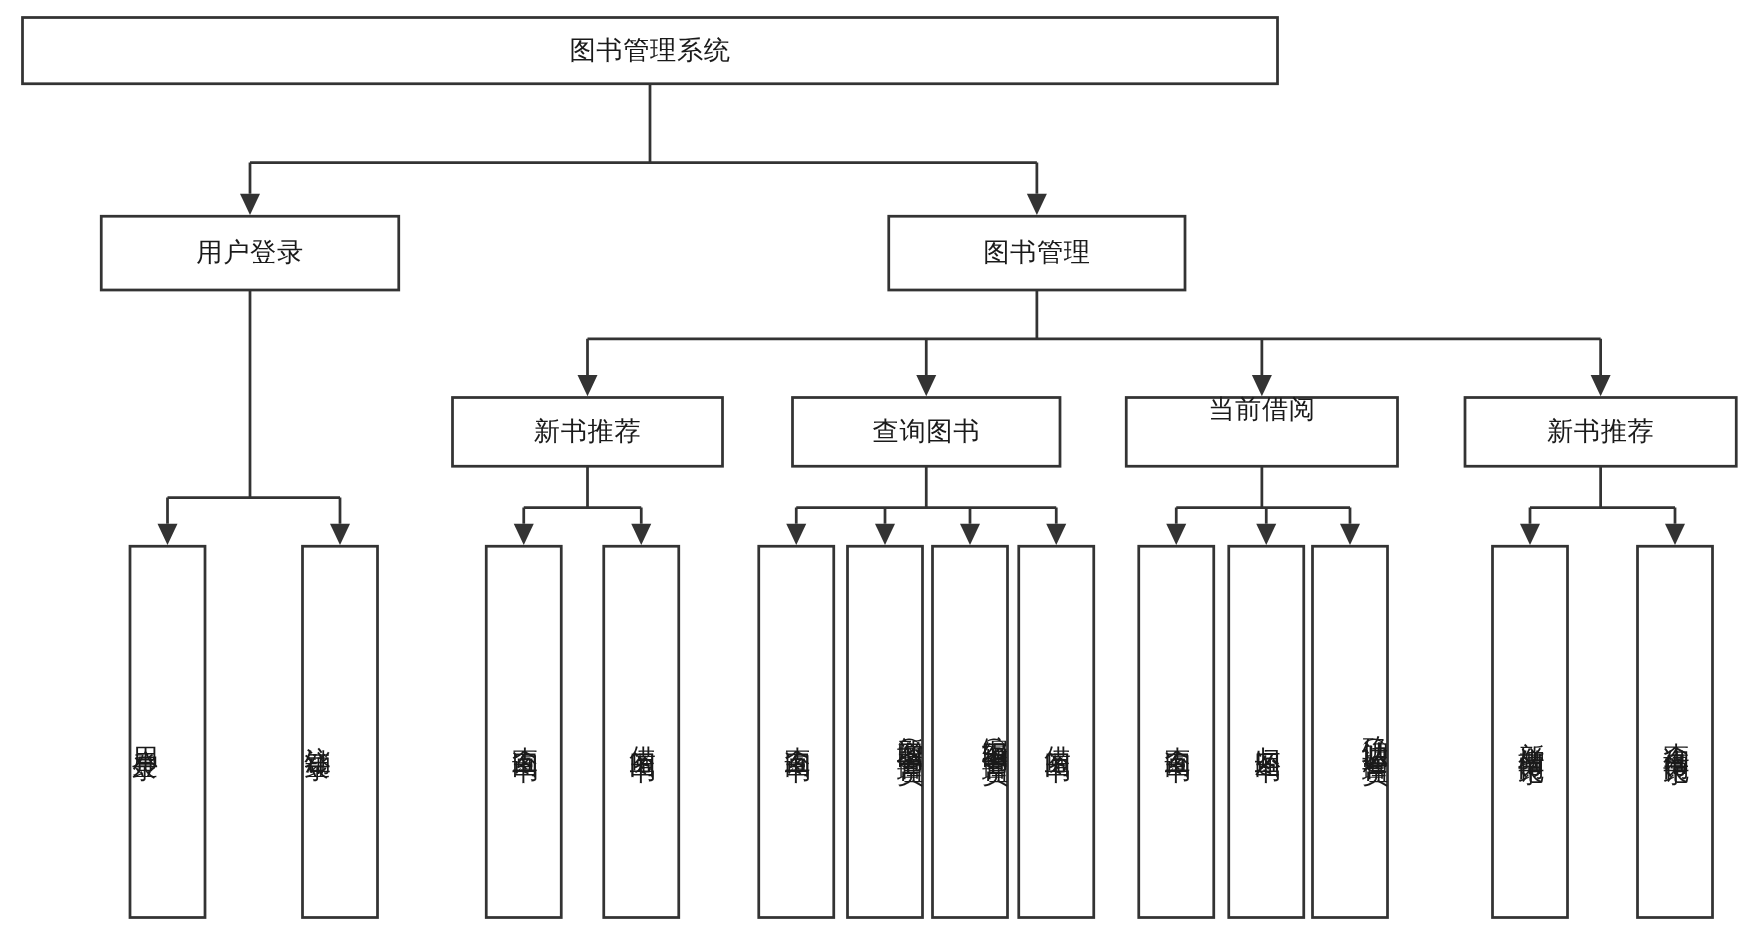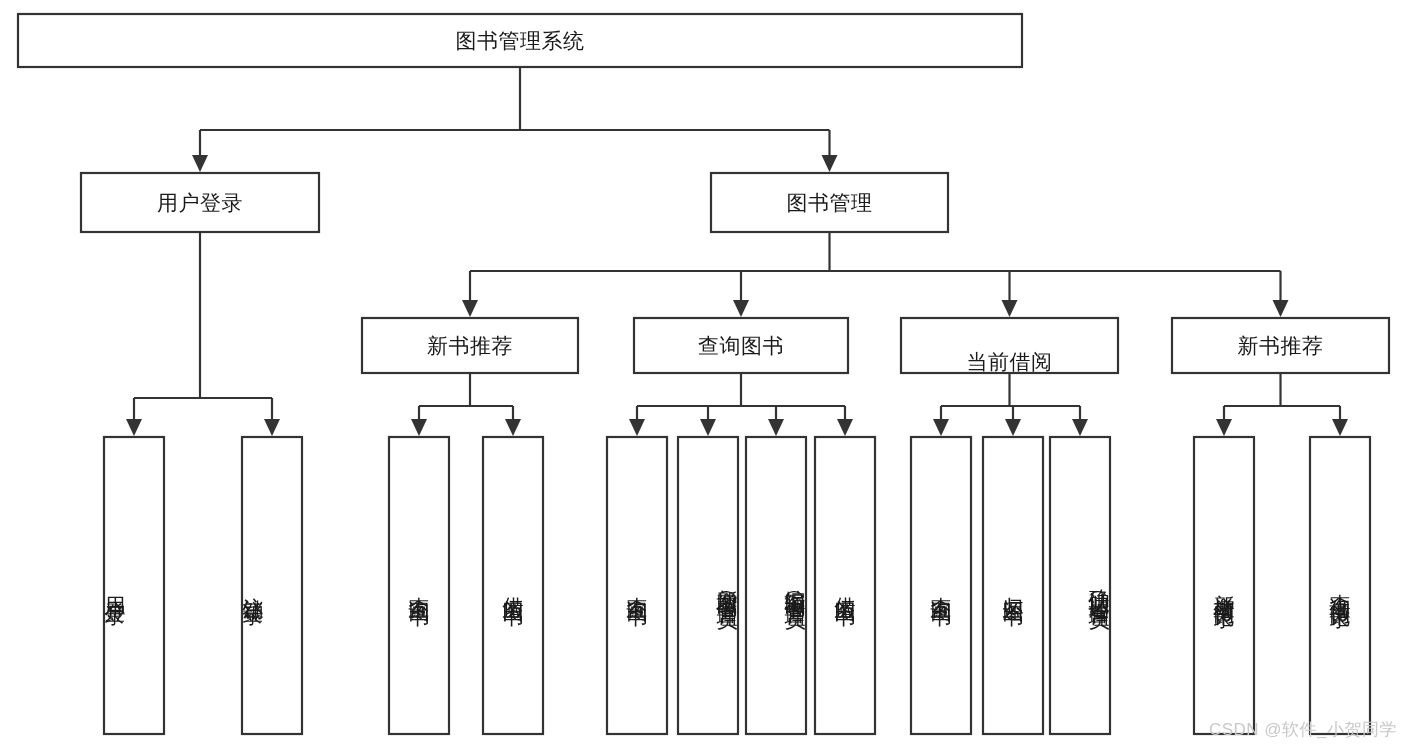--- a/index.html
+++ b/index.html
@@ -164,30 +164,29 @@
         <rect x="1194" y="437" width="60" height="297" class="node-box"></rect>
         <rect x="1310" y="437" width="60" height="297" class="node-box"></rect>
       </g>
   </svg>
   <div id="labels-layer">
       <div class="node-label horizontal" style="left: 18px; top: 14px; width: 1004px; height: 53px;">图书管理系统</div>
       <div class="node-label horizontal" style="left: 81px; top: 173px; width: 238px; height: 59px;">用户登录</div>
       <div class="node-label horizontal" style="left: 711px; top: 173px; width: 237px; height: 59px;">图书管理</div>
       <div class="node-label horizontal" style="left: 362px; top: 318px; width: 216px; height: 55px;">新书推荐</div>
       <div class="node-label horizontal" style="left: 634px; top: 318px; width: 214px; height: 55px;">查询图书</div>
-      <div class="node-label horizontal" style="left: 901px; top: 334px; width: 217px; height: 55px;">当前借阅</div>
+      <div class="node-label horizontal" style="left: 901px; top: 300px; width: 217px; height: 55px;">当前借阅</div>
       <div class="node-label horizontal" style="left: 1172px; top: 318px; width: 217px; height: 55px;">新书推荐</div>
       <div class="node-label vertical align-end" style="left: 104px; top: 437px; width: 60px; height: 297px;">用户登录</div>
       <div class="node-label vertical align-end" style="left: 242px; top: 437px; width: 60px; height: 297px;">注销登录</div>
       <div class="node-label vertical align-center" style="left: 389px; top: 437px; width: 60px; height: 297px;">查询图书</div>
       <div class="node-label vertical align-center" style="left: 483px; top: 437px; width: 60px; height: 297px;">借阅图书</div>
       <div class="node-label vertical align-center" style="left: 607px; top: 437px; width: 60px; height: 297px;">查询图书</div>
       <div class="node-label vertical align-start" style="left: 678px; top: 437px; width: 60px; height: 297px;">新增图书（管理员）</div>
       <div class="node-label vertical align-start" style="left: 746px; top: 437px; width: 60px; height: 297px;">编辑图书（管理员）</div>
       <div class="node-label vertical align-center" style="left: 815px; top: 437px; width: 60px; height: 297px;">借阅图书</div>
       <div class="node-label vertical align-center" style="left: 911px; top: 437px; width: 60px; height: 297px;">查询图书</div>
       <div class="node-label vertical align-center" style="left: 983px; top: 437px; width: 60px; height: 297px;">归还图书</div>
       <div class="node-label vertical align-start" style="left: 1050px; top: 437px; width: 60px; height: 297px;">确认归还（管理员）</div>
       <div class="node-label vertical align-center" style="left: 1194px; top: 437px; width: 60px; height: 297px;">新增借阅记录</div>
       <div class="node-label vertical align-center" style="left: 1310px; top: 437px; width: 60px; height: 297px;">查询借阅记录</div>
     </div>
-  <div class="watermark">CSDN @软件_小贺同学</div>
 </div>
 
 </body></html>

